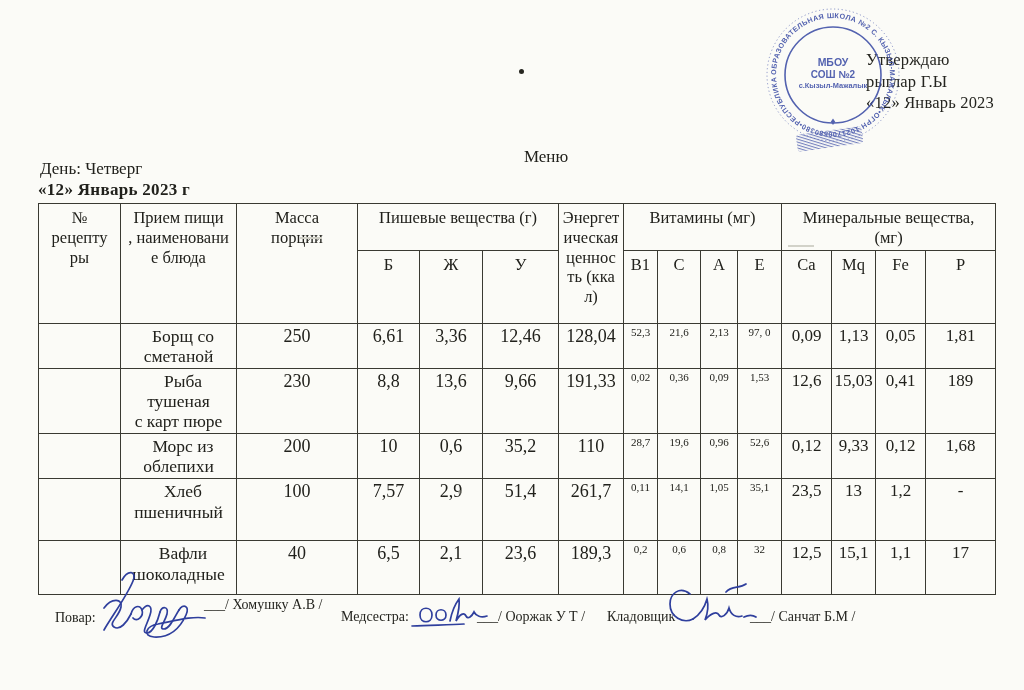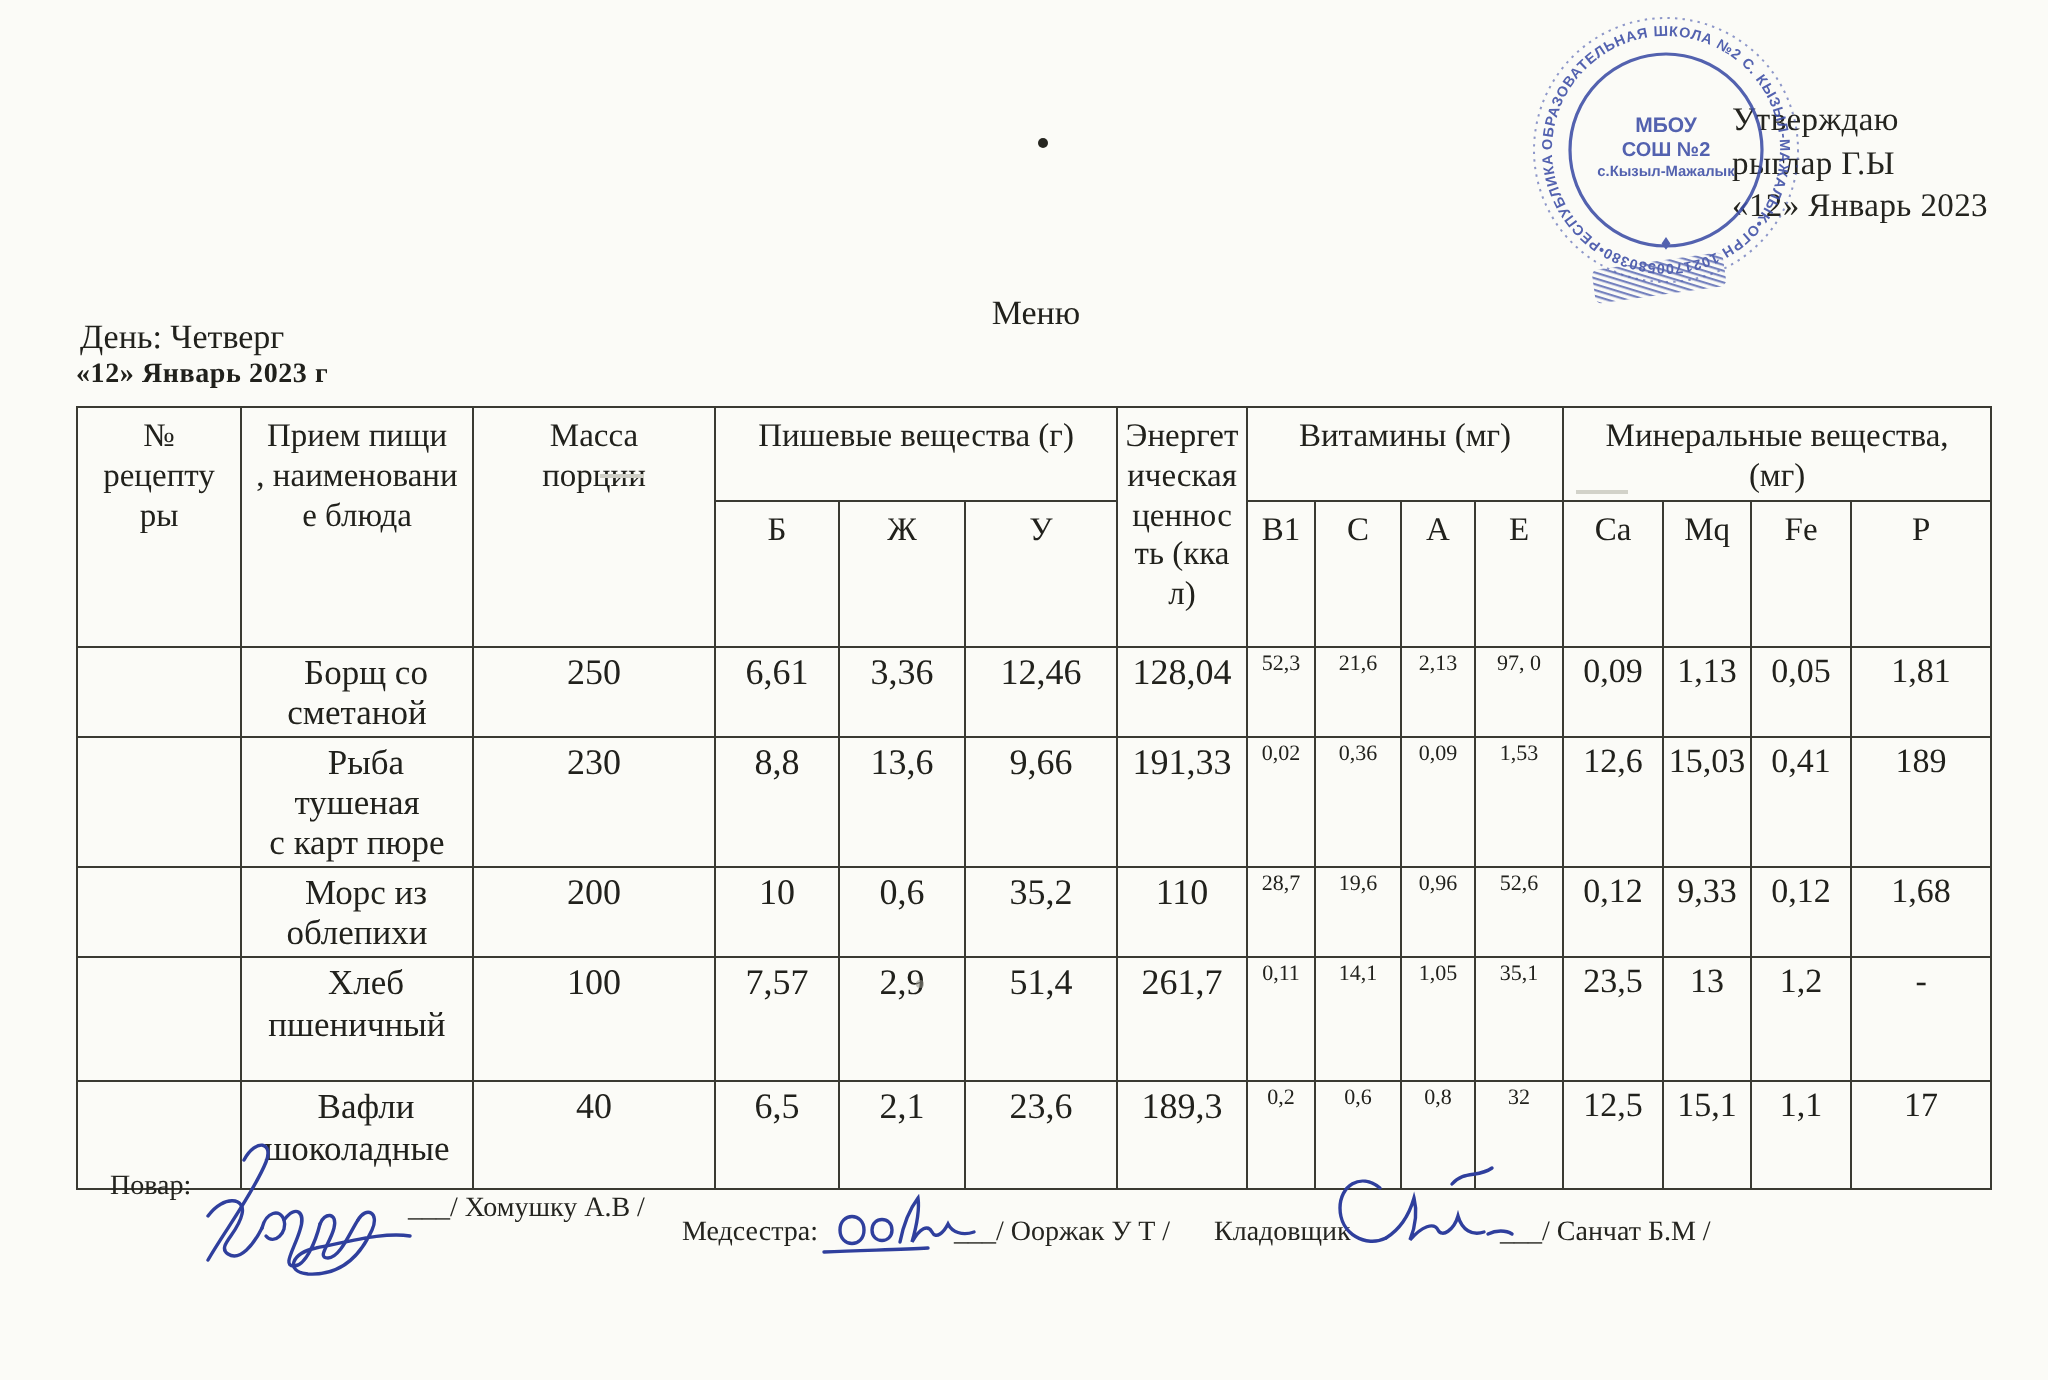--- a/index.html
+++ b/index.html
@@ -6,23 +6,23 @@
   .page{
     position:relative;width:1024px;height:690px;overflow:hidden;
     background:#fbfbf7;color:#21211c;
     font-family:"Liberation Serif", serif;
   }
   
   .approval{
     position:absolute;top:49px;right:30px;text-align:left;
     font-size:16.5px;line-height:21.5px;letter-spacing:.2px;color:#24241f;
   }
-  .menu-title{position:absolute;left:468px;top:147px;width:100px;text-align:center;font-size:17px;}
+  .menu-title{position:absolute;left:496px;top:147px;width:100px;text-align:center;font-size:17px;}
   .day-line{position:absolute;left:40px;top:159px;font-size:17px;}
-  .date-line{position:absolute;left:38px;top:180px;font-size:14px;font-weight:bold;letter-spacing:.3px;}
+  .date-line{position:absolute;left:38px;top:180px;font-size:17px;font-weight:bold;letter-spacing:.3px;}
   
   .stamp{position:absolute;left:761px;top:2px;width:144px;height:152px;opacity:.88;}
   
   table.menu{
     position:absolute;left:38px;top:203px;width:957px;
     border-collapse:collapse;table-layout:fixed;
     border:1.6px solid #2e2e27;
   }
   table.menu th, table.menu td{
     border:1.2px solid #3a3a32;
@@ -224,21 +224,21 @@
         <td class="vit">0,8</td>
         <td class="vit">32</td>
         <td class="min">12,5</td>
         <td class="min">15,1</td>
         <td class="min">1,1</td>
         <td class="min al">17</td>
       </tr>
     </tbody>
   </table>
 
-  <span class="sig-label" style="left:55px;top:586px">Повар:</span>
+  <span class="sig-label" style="left:55px;top:610px">Повар:</span>
   <svg class="sig-svg" style="left:92px;top:566px" width="122" height="74" viewBox="0 0 122 74">
     <g fill="none" stroke="#2f3f9d" stroke-width="1.7" stroke-linecap="round">
       <path d="M30,14 C36,3 45,5 41,15 C35,30 20,50 12,64"></path>
       <path d="M12,42 C20,31 31,33 29,41 C27,51 16,57 22,61 C28,65 35,56 39,48"></path>
       <path d="M39,48 C41,40 48,38 50,44 C52,50 45,57 41,52"></path>
       <path d="M50,44 C56,36 61,40 58,49 C55,59 49,67 55,67 C61,67 66,54 68,46"></path>
       <path d="M68,46 C70,40 77,40 75,48 C73,56 66,63 72,63 C78,63 83,50 87,44"></path>
       <path d="M87,44 C91,37 98,40 94,49 C89,60 80,72 62,71 C50,70 54,60 66,58 C86,54 101,50 113,52"></path>
     </g>
   </svg>

